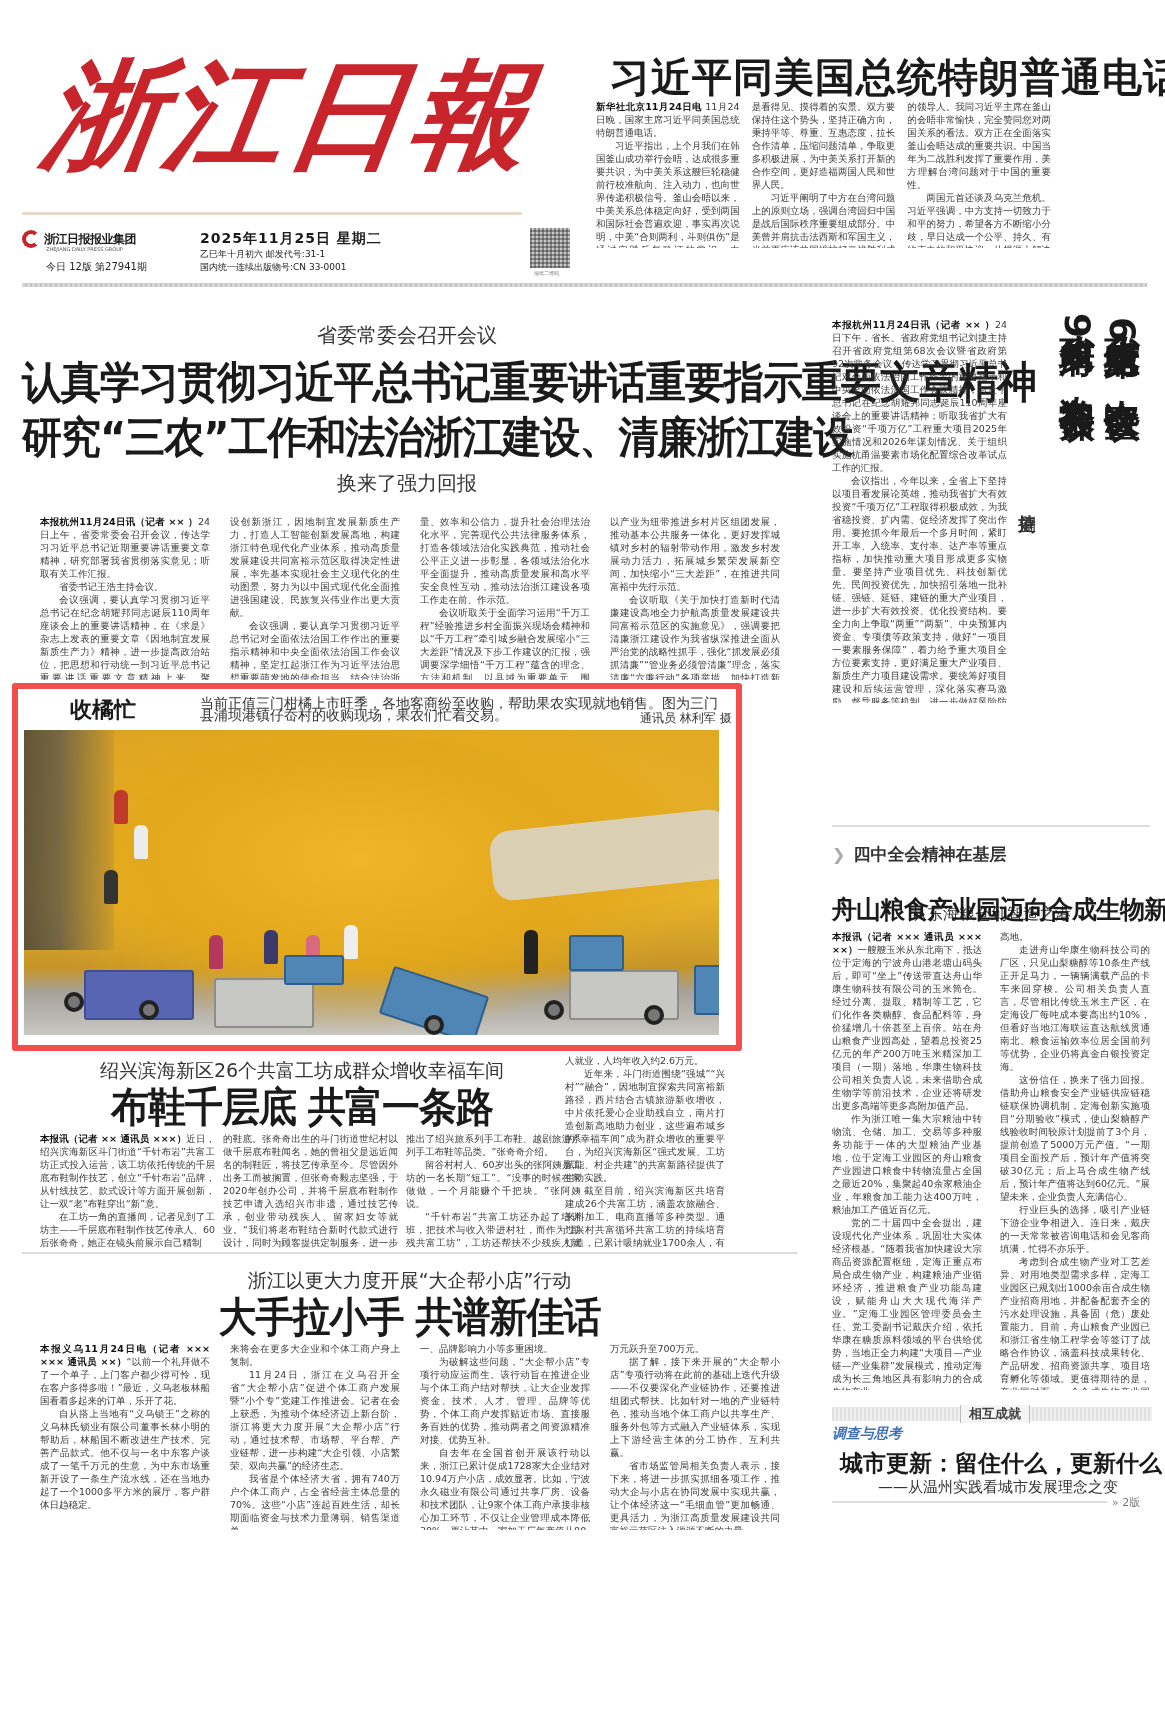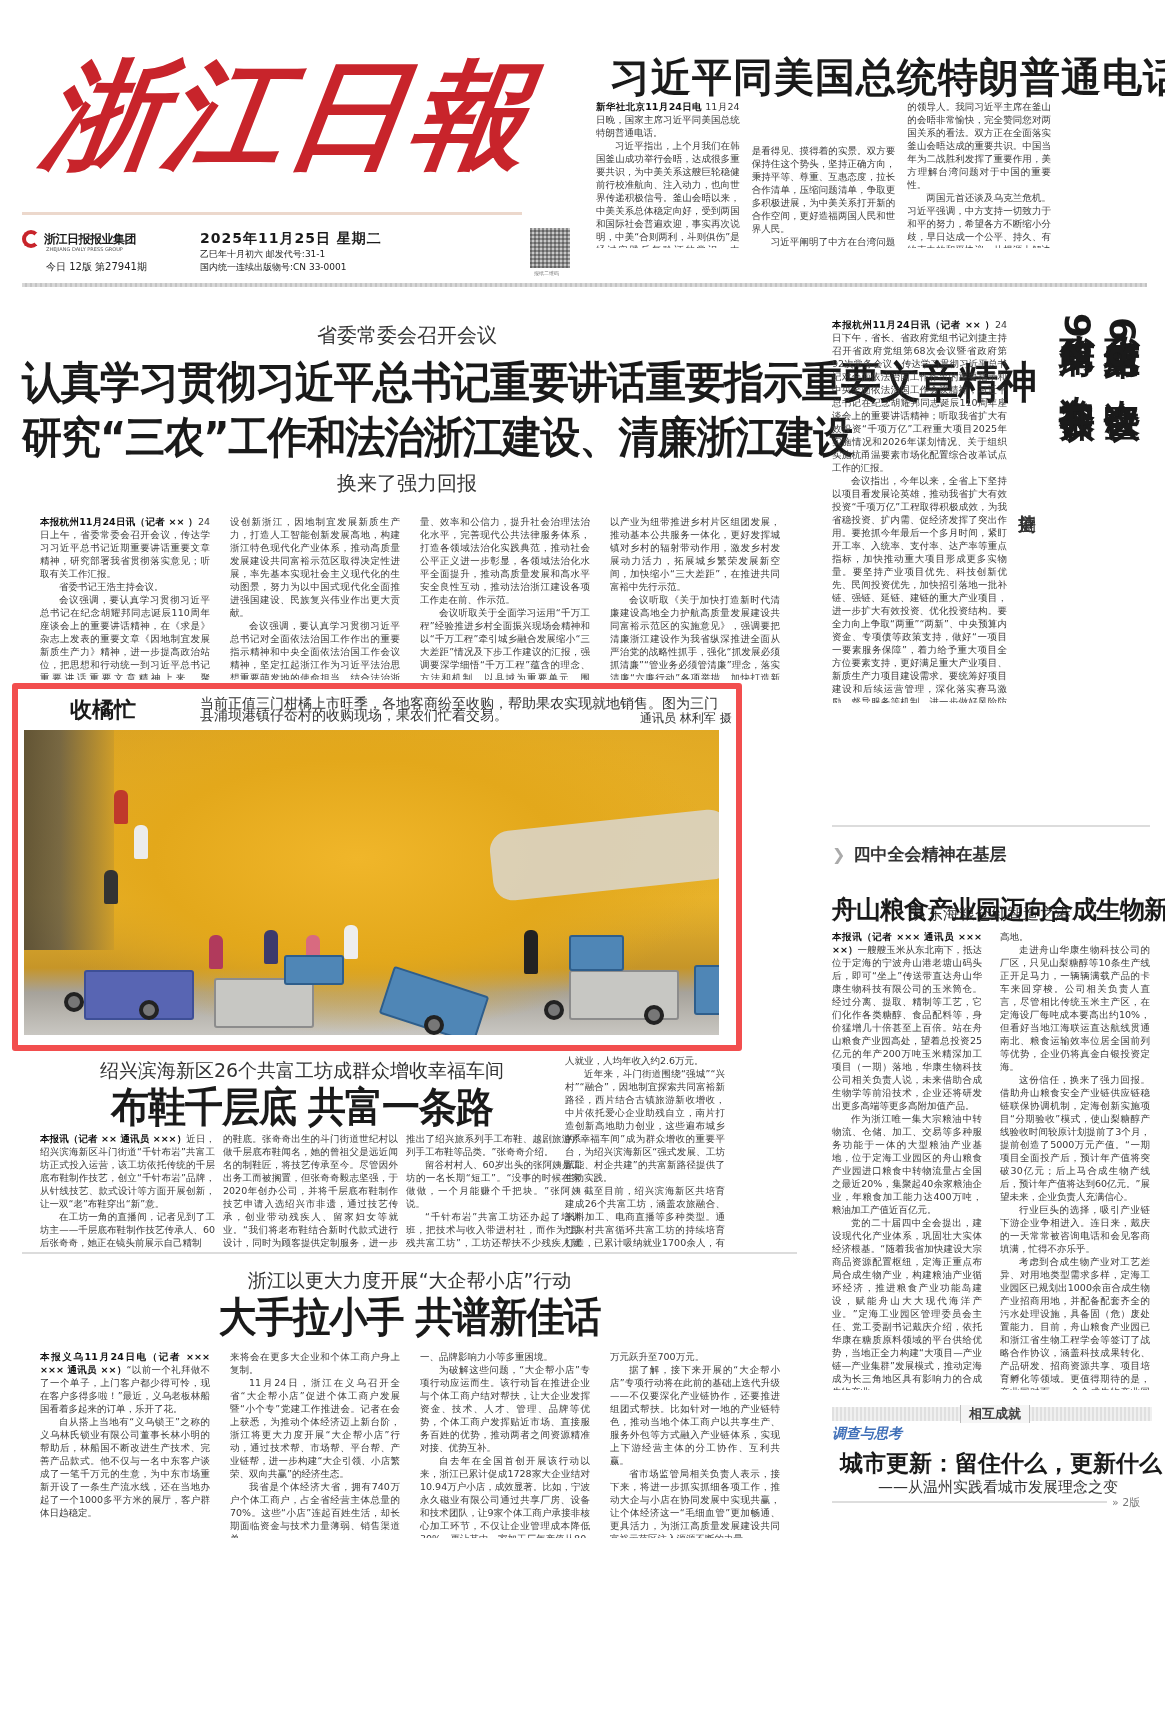--- a/index.html
+++ b/index.html
@@ -94,21 +94,21 @@
 </div>
 <div class="abs qr"></div>
 <div class="abs qr-caption">报纸二维码</div>
 
 <div class="abs top-headline">习近平同美国总统特朗普通电话</div>
 <div class="abs textcols" style="left:596px; top:100px; width:455px; height:148px; overflow:hidden;">
   <div class="textcol" style="width:144px;">
     <p class="lead"><b>新华社北京11月24日电</b> <span>11月24日晚，国家主席习近平同美国总统特朗普通电话。</span></p>
     <p>习近平指出，上个月我们在韩国釜山成功举行会晤，达成很多重要共识，为中美关系这艘巨轮稳健前行校准航向、注入动力，也向世界传递积极信号。釜山会晤以来，中美关系总体稳定向好，受到两国和国际社会普遍欢迎，事实再次说明，中美“合则两利，斗则俱伤”是经过实践反复验证的常识，中美“相互成就、共同繁荣”</p>
   </div>
-  <div class="textcol" style="width:144px;margin-top:44px;">
+  <div class="textcol" style="width:144px;">
     <p class="lead">是看得见、摸得着的实景。双方要保持住这个势头，坚持正确方向，秉持平等、尊重、互惠态度，拉长合作清单，压缩问题清单，争取更多积极进展，为中美关系打开新的合作空间，更好造福两国人民和世界人民。</p>
     <p>习近平阐明了中方在台湾问题上的原则立场，强调台湾回归中国是战后国际秩序重要组成部分。中美曾并肩抗击法西斯和军国主义，当前更应该共同维护好二战胜利成果。</p>
 
   </div>
   <div class="textcol" style="width:144px;">
     <p class="lead">的领导人。我同习近平主席在釜山的会晤非常愉快，完全赞同您对两国关系的看法。双方正在全面落实釜山会晤达成的重要共识。中国当年为二战胜利发挥了重要作用，美方理解台湾问题对于中国的重要性。</p>
     <p>两国元首还谈及乌克兰危机。习近平强调，中方支持一切致力于和平的努力，希望各方不断缩小分歧，早日达成一个公平、持久、有约束力的和平协议，从根源上解决这场危机。</p>
   </div>
 </div>
 
@@ -224,21 +224,21 @@
 <div class="abs textcol" style="left:565px; top:1054px; width:160px; height:196px; overflow:hidden;">
   <p class="lead">人就业，人均年收入约2.6万元。</p>
   <p>近年来，斗门街道围绕“强城”“兴村”“融合”，因地制宜探索共同富裕新路径，西片结合古镇旅游新收增收，中片依托爱心企业助残自立，南片打造创新高地助力创业，这些遍布城乡的“幸福车间”成为群众增收的重要平台，为绍兴滨海新区“强式发展、工坊赋能、村企共建”的共富新路径提供了生动实践。</p>
   <p>截至目前，绍兴滨海新区共培育建成26个共富工坊，涵盖农旅融合、来料加工、电商直播等多种类型。通过兴村共富循环共富工坊的持续培育打造，已累计吸纳就业1700余人，有效激活城乡发展内生动力。</p>
 </div>
 
 <div class="abs section-rule" style="left:22px; top:1252px; width:775px; height:2px; background:#dcdcdc;"></div>
 
 <div class="abs kicker" style="left:22px; top:1268px; width:775px; font-size:19px;">浙江以更大力度开展“大企帮小店”行动</div>
 <div class="abs lead-title" style="left:22px; top:1292px; width:775px; font-size:38px;">大手拉小手 共谱新佳话</div>
-<div class="abs textcols" style="left:40px; top:1342px; width:740px; height:188px; overflow:hidden; gap:20px;margin-top:8px;">
+<div class="abs textcols" style="left:40px; top:1342px; width:740px; height:188px; overflow:hidden; gap:20px;">
   <div class="textcol" style="width:170px;">
     <p class="lead"><b>本报义乌11月24日电（记者 ×××  ×××  通讯员 ××）</b><span>“以前一个礼拜做不了一个单子，上门客户都少得可怜，现在客户多得多啦！”最近，义乌老板林船国看着多起来的订单，乐开了花。</span></p>
     <p>自从搭上当地有“义乌锁王”之称的义乌林氏锁业有限公司董事长林小明的帮助后，林船国不断改进生产技术、完善产品款式。他不仅与一名中东客户谈成了一笔千万元的生意，为中东市场重新开设了一条生产流水线，还在当地办起了一个1000多平方米的展厅，客户群体日趋稳定。</p>
 
   </div>
   <div class="textcol" style="width:170px;">
     <p class="lead">来将会在更多大企业和个体工商户身上复制。</p>
     <p>11月24日，浙江在义乌召开全省“大企帮小店”促进个体工商户发展暨“小个专”党建工作推进会。记者在会上获悉，为推动个体经济迈上新台阶，浙江将更大力度开展“大企帮小店”行动，通过技术帮、市场帮、平台帮、产业链帮，进一步构建“大企引领、小店繁荣、双向共赢”的经济生态。</p>
     <p>我省是个体经济大省，拥有740万户个体工商户，占全省经营主体总量的70%。这些“小店”连起百姓生活，却长期面临资金与技术力量薄弱、销售渠道单</p>
   </div>

